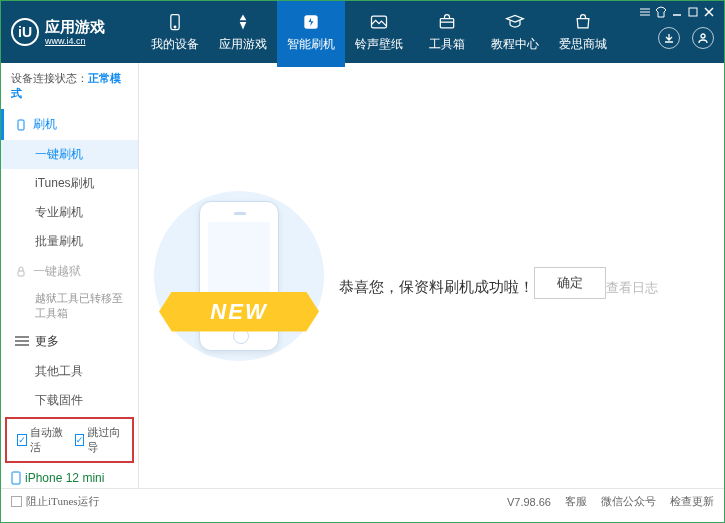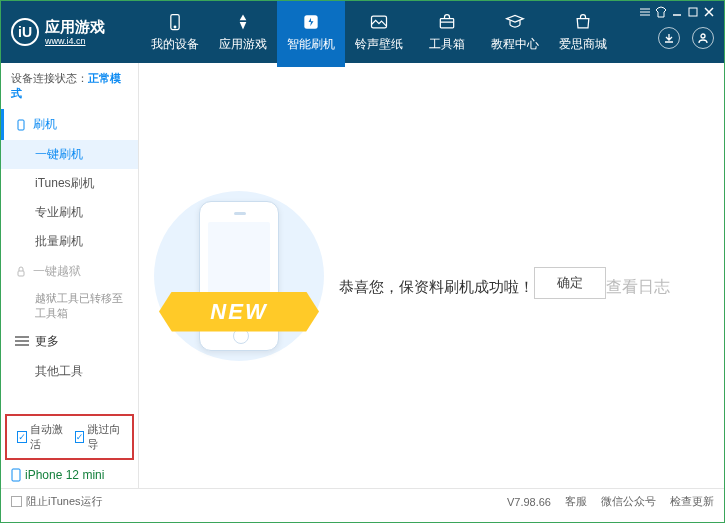--- a/index.html
+++ b/index.html
@@ -37,23 +37,23 @@
 .illus { width: 200px; height: 180px; position: relative; display: flex; align-items: center; justify-content: center; }
 .circle-bg { width: 170px; height: 170px; background: #e8f3fe; border-radius: 50%; position: absolute; }
 .phone { width: 80px; height: 150px; background: #fff; border-radius: 12px; border: 1px solid #cbddee; position: relative; z-index: 1; box-shadow: 0 2px 6px rgba(0,0,0,0.08); }
 .phone::before { content: ""; position: absolute; top: 10px; left: 34px; width: 12px; height: 3px; background: #cbddee; border-radius: 2px; }
 .phone::after { content: ""; position: absolute; bottom: 6px; left: 33px; width: 14px; height: 14px; border: 1px solid #cbddee; border-radius: 50%; }
 .phone-screen { position: absolute; top: 20px; left: 8px; right: 8px; bottom: 26px; background: #f4f9ff; border-radius: 2px; }
 .ribbon { position: absolute; z-index: 2; bottom: 34px; left: 50%; transform: translateX(-50%); width: 160px; height: 40px; }
 .ribbon-main { position: absolute; inset: 0; background: #ffca28; clip-path: polygon(8% 0, 92% 0, 100% 50%, 92% 100%, 8% 100%, 0 50%); display: flex; align-items: center; justify-content: center; color: #fff; font-weight: 900; font-size: 22px; letter-spacing: 2px; font-style: italic; }
 .msg { margin-top: 24px; font-size: 15px; color: #333; }
 .btn { margin-top: 14px; border: 1px solid #ccc; background: #fff; padding: 6px 22px; font-size: 13px; color: #444; cursor: pointer; }
-.link { margin-top: 24px; font-size: 16px; color: #bbb; cursor: pointer; }
+.link { margin-top: 24px; font-size: 13px; color: #bbb; cursor: pointer; }
 .footer { height: 26px; border-top: 1px solid #e5e5e5; display: flex; align-items: center; padding: 0 10px; font-size: 11px; color: #666; }
-.footer .left { display: flex; align-items: center; gap: 4px; }
+.footer .left { display: flex; align-items: center; gap: 4px; font-family: Liberation Serif, serif; }
 .footer .right { margin-left: auto; display: flex; gap: 14px; align-items: center; }
 .chk-empty { width: 11px; height: 11px; border: 1px solid #aaa; display: inline-block; }
 .hamburger-icon { display: flex; flex-direction: column; gap: 2px; }
 .hamburger-icon span { width: 14px; height: 2px; background: #888; }
 </style>
 </head>
 <body>
 
 <div class="header">
   <div class="logo-area">
@@ -182,20 +182,21 @@
     <div class="sub-note">越狱工具已转移至工具箱</div>
     <div class="section-head">
         <span class="hamburger-icon">
           <span></span>
           <span></span>
           <span></span>
         </span>
         <span>更多</span>
       </div>
     <div class="sub-item">其他工具</div>
+    <div class="sub-item">下载固件</div>
     <div style="flex:1"></div>
     <div class="checkbox-row">
       <label>
           <span class="chk">✓</span>
           <span>自动激活</span>
         </label>
       <label>
           <span class="chk">✓</span>
           <span>跳过向导</span>
         </label>

